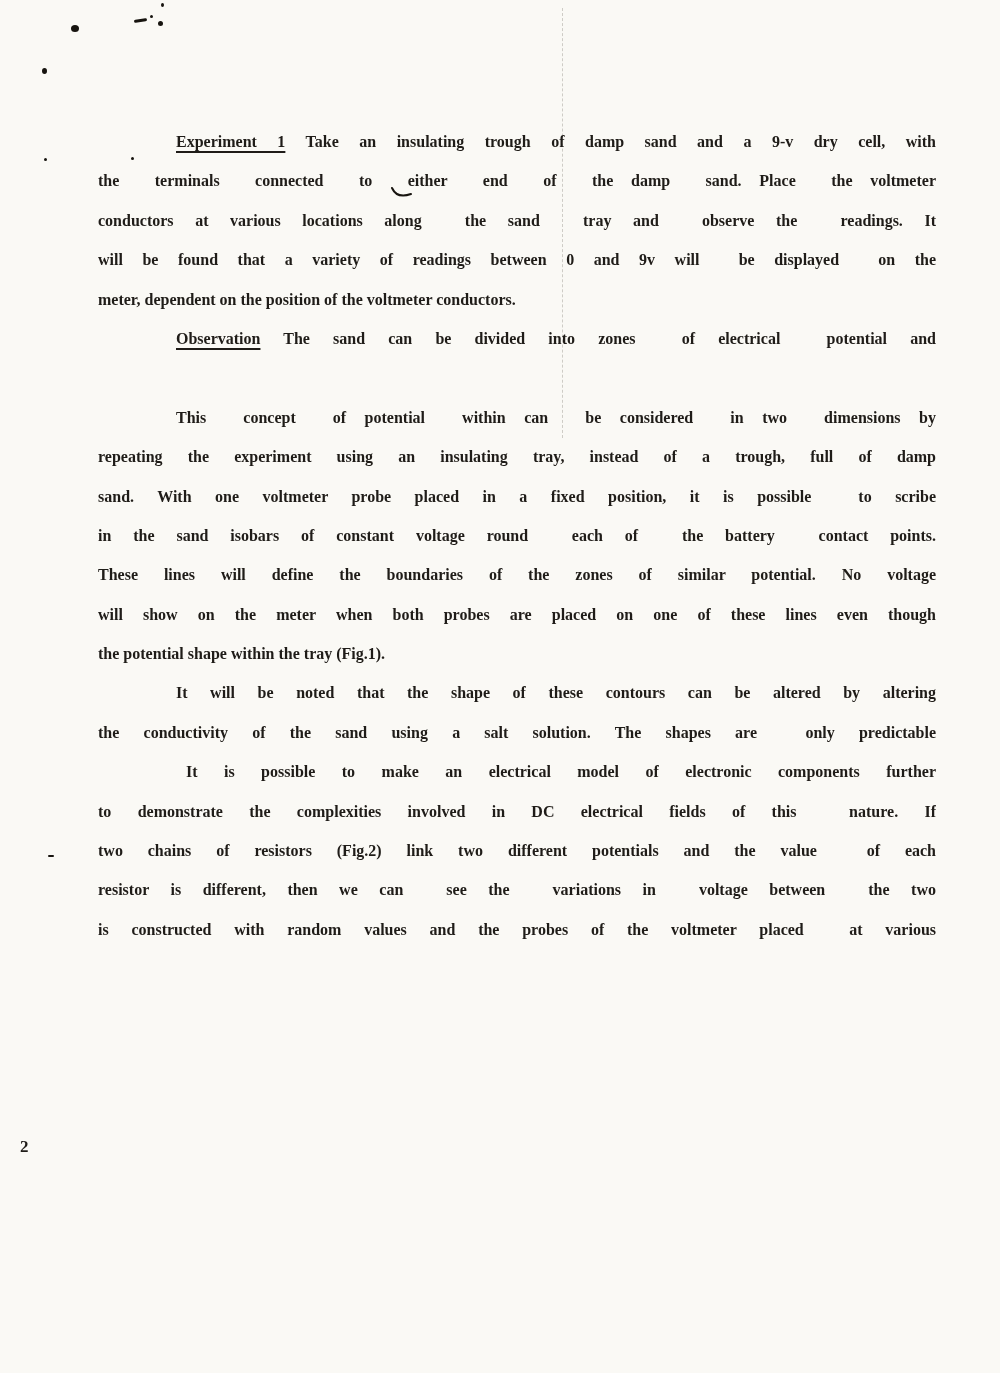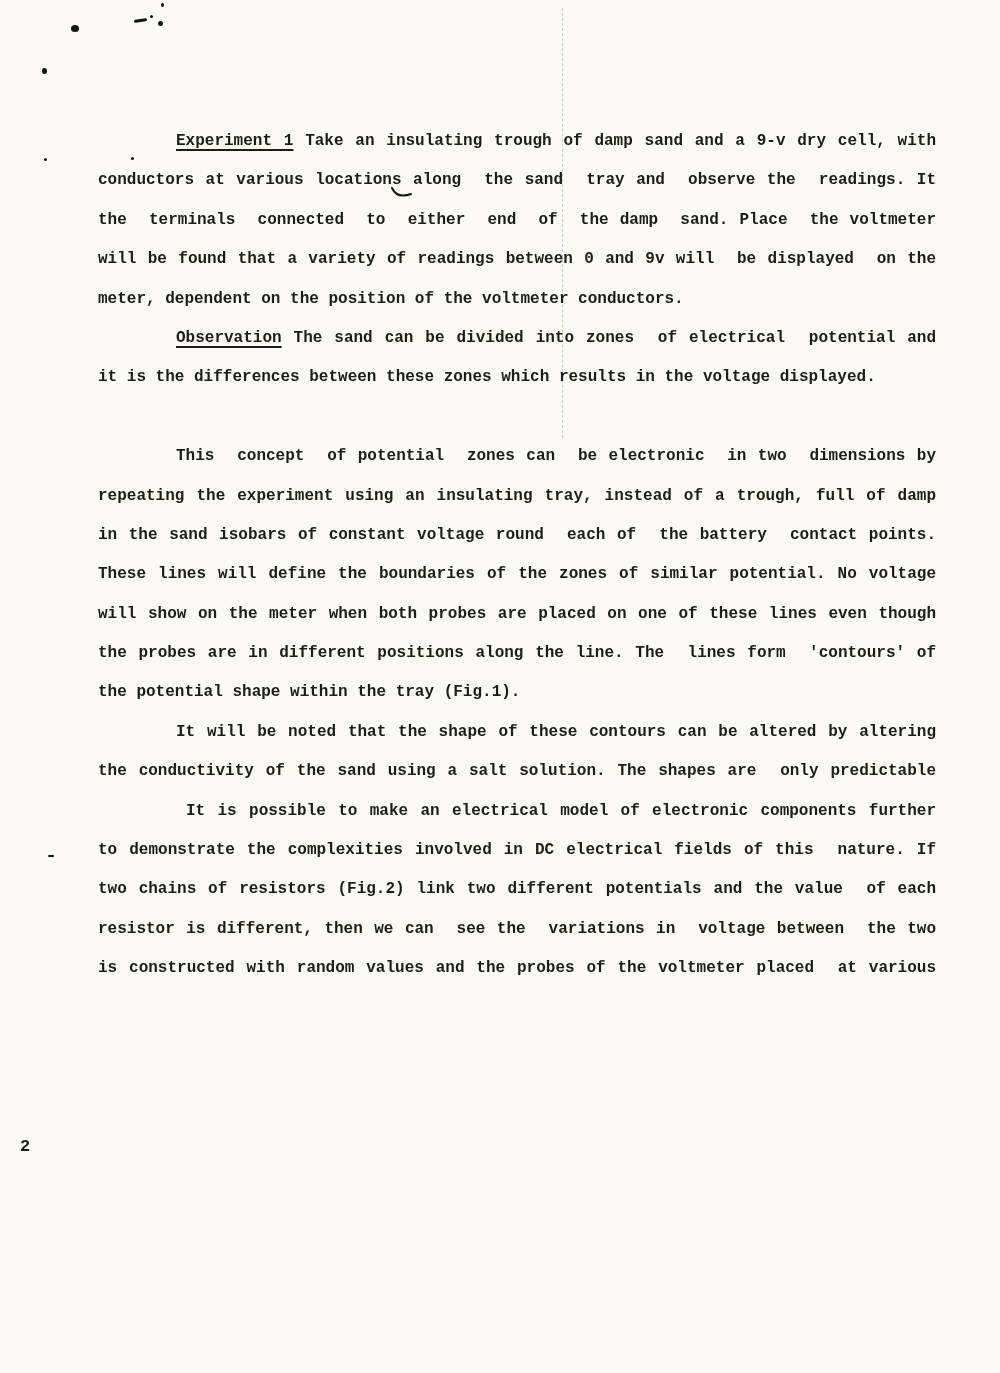--- a/index.html
+++ b/index.html
@@ -3,21 +3,21 @@
 <meta charset="utf-8">
 <style>
   html, body { margin: 0; padding: 0; background: #e8e6e1; }
   .page {
     position: relative;
     width: 1000px;
     height: 1373px;
     margin: 0 auto;
     background: #faf9f5;
     overflow: hidden;
-    font-family: Liberation Mono, monospace;
+    font-family: Liberation Serif, serif;
     color: #1f1c18;
   }
   .textblock {
     position: absolute;
     left: 98px;
     top: 122px;
     width: 838px;
     font-size: 16px;
     font-weight: 700;
     letter-spacing: 0px;
@@ -88,33 +88,32 @@
   <div class="speck" style="left:42px; top:68px; width:5px; height:6px;"></div>
   <div class="speck" style="left:44px; top:158px; width:3px; height:3px;"></div>
   <div class="speck" style="left:131px; top:157px; width:3px; height:3px;"></div>
   <div class="dash-mark" style="left:48px; top:855px; width:6px; height:2px;"></div>
   <svg class="caret-svg" width="24" height="16">
     <path d="M2,3 Q7,14 21,9" stroke="#17140f" stroke-width="2" fill="none" stroke-linecap="round"></path>
   </svg>
 
   <div class="textblock">
       <div class="line j indent"><span class="u">Experiment 1</span> Take an insulating trough of damp sand and a 9-v dry cell, with</div>
+      <div class="line j">the  terminals  connected  to  either  end  of  the damp  sand. Place  the voltmeter</div>
       <div class="line j">conductors at various locations along  the sand  tray and  observe the  readings. It</div>
-      <div class="line j">the  terminals  connected  to  either  end  of  the damp  sand. Place  the voltmeter</div>
       <div class="line j">will be found that a variety of readings between 0 and 9v will  be displayed  on the</div>
       <div class="line">meter, dependent on the position of the voltmeter conductors.</div>
       <div class="line j indent"><span class="u">Observation</span> The sand can be divided into zones  of electrical  potential and</div>
-      <div class="line">it is the differences between these zones which results in the voltage displayed.</div>
       <div class="line blank"></div>
-      <div class="line j indent">This  concept  of potential  zones can  be electronic  in two  dimensions by</div>
+      <div class="line j indent">This  concept  of potential  within can  be considered  in two  dimensions by</div>
       <div class="line j">repeating the experiment using an insulating tray, instead of a trough, full of damp</div>
+      <div class="line j">sand. With one voltmeter probe placed in a fixed position, it is possible  to scribe</div>
       <div class="line j">in the sand isobars of constant voltage round  each of  the battery  contact points.</div>
       <div class="line j">These lines will define the boundaries of the zones of similar potential. No voltage</div>
       <div class="line j">will show on the meter when both probes are placed on one of these lines even though</div>
-      <div class="line j">the probes are in different positions along the line. The  lines form  'contours' of</div>
       <div class="line">the potential shape within the tray (Fig.1).</div>
       <div class="line j indent">It will be noted that the shape of these contours can be altered by altering</div>
       <div class="line j">the conductivity of the sand using a salt solution. The shapes are  only predictable</div>
       <div class="line j indent2">It is possible to make an electrical model of electronic components further</div>
       <div class="line j">to demonstrate the complexities involved in DC electrical fields of this  nature. If</div>
       <div class="line j">two chains of resistors (Fig.2) link two different potentials and the value  of each</div>
       <div class="line j">resistor is different, then we can  see the  variations in  voltage between  the two</div>
       <div class="line j">is constructed with random values and the probes of the voltmeter placed  at various</div>
     </div>
 

